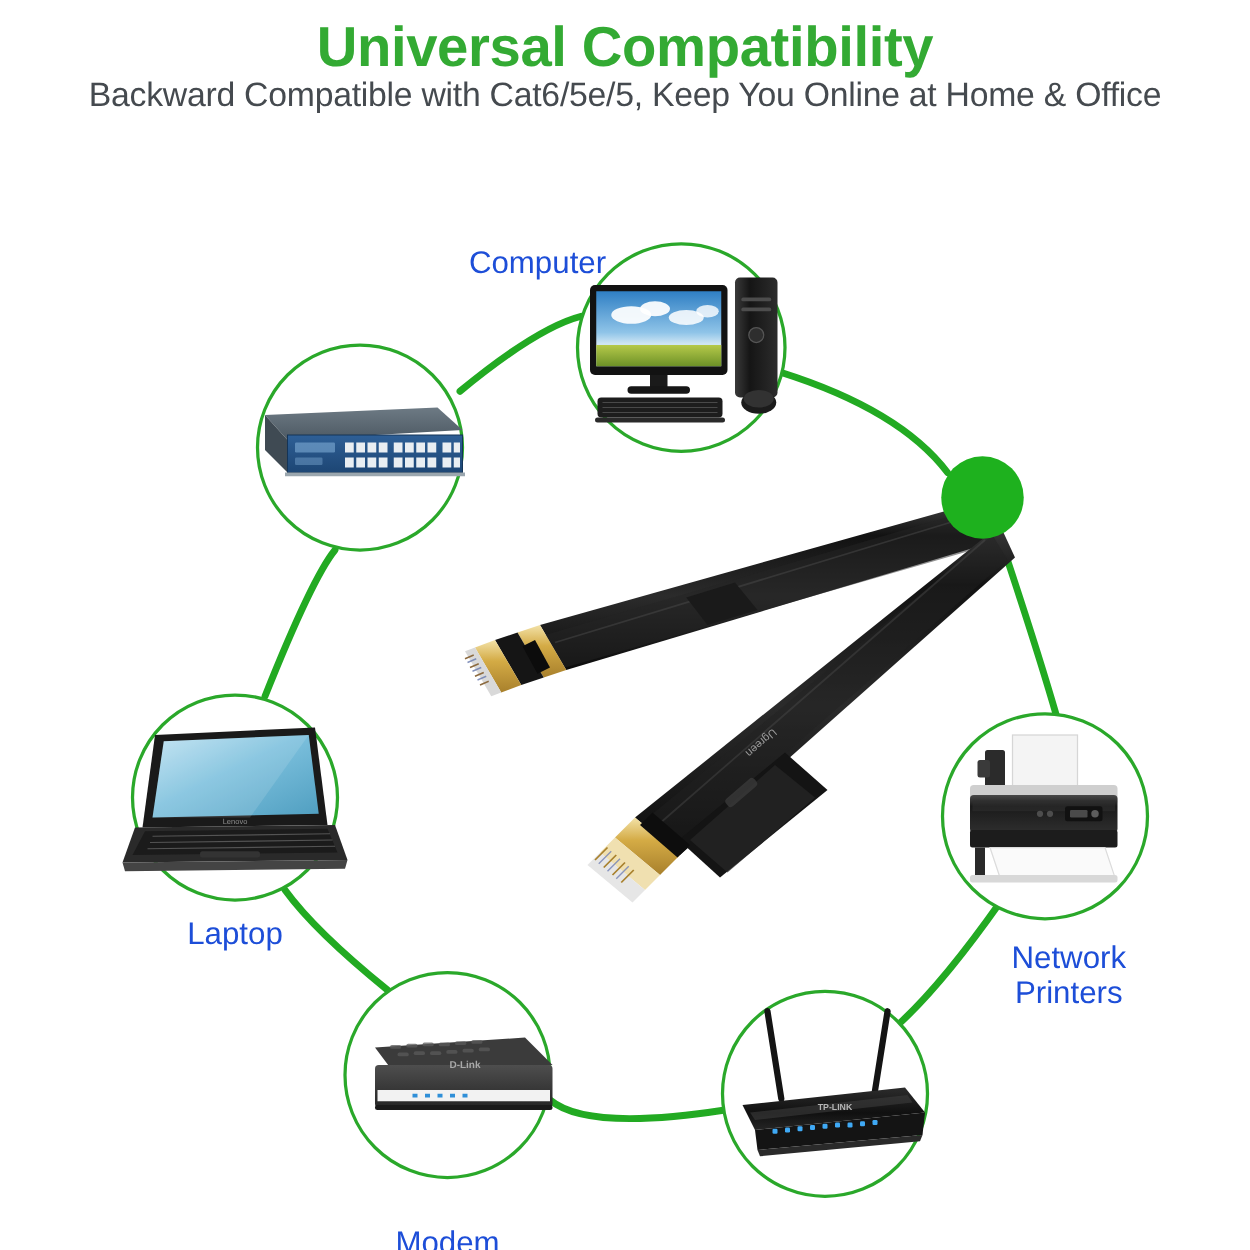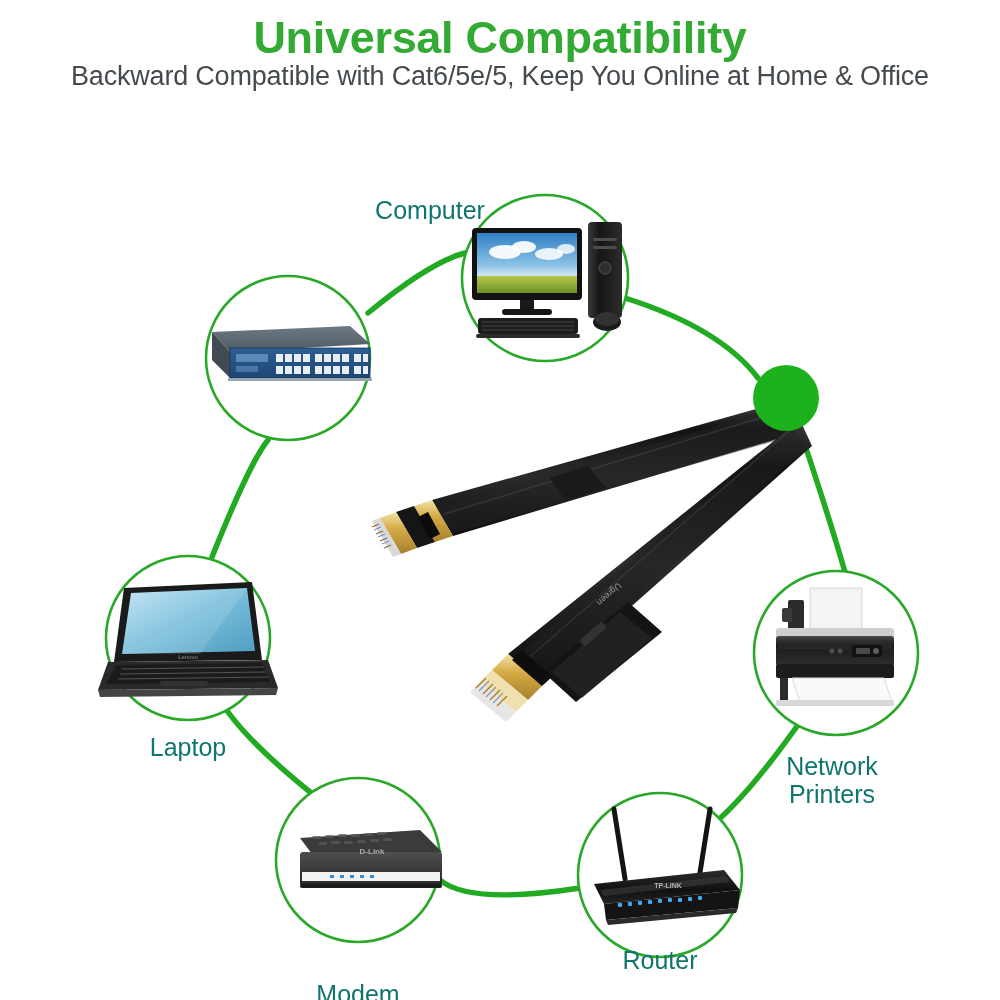--- a/index.html
+++ b/index.html
@@ -35,21 +35,21 @@
     letter-spacing: -0.2px;
     white-space: nowrap;
   }
 
   
   #canvas { position: absolute; top: 0; left: 0; width: 1000px; height: 1000px; }
 
   
   .node-label {
     position: absolute;
-    color: #0f766e;
+    color: #1d4ed8;
     font-size: 25px;
     line-height: 1.12;
     white-space: pre-line;
     text-align: center;
   }
 </style>
 </head>
 <body>
 
 <div id="page">
@@ -335,17 +335,16 @@
         <polygon points="552,676 522,650 512,660 542,686" fill="#0d0d0d"></polygon>
       </g>
 
       <circle cx="786" cy="398" r="33" fill="#1eb11e"></circle>
     </g>
   </svg>
 
   <div class="node-label" style="left:330px; top:196px; width:200px;">Computer</div>
   <div class="node-label" style="left:88px;  top:733px; width:200px;">Laptop</div>
   <div class="node-label" style="left:258px; top:952px; width:200px;margin-top:28px;">Modem</div>
-  <div class="node-label" style="left:560px; top:946px; width:200px;">Router</div>
-  <div class="node-label" style="left:732px; top:752px; width:200px;">Network
+  <div class="node-label" style="left:755px; top:752px; width:200px;">Network
 Printers</div>
 
 </div>
 
 </body></html>

